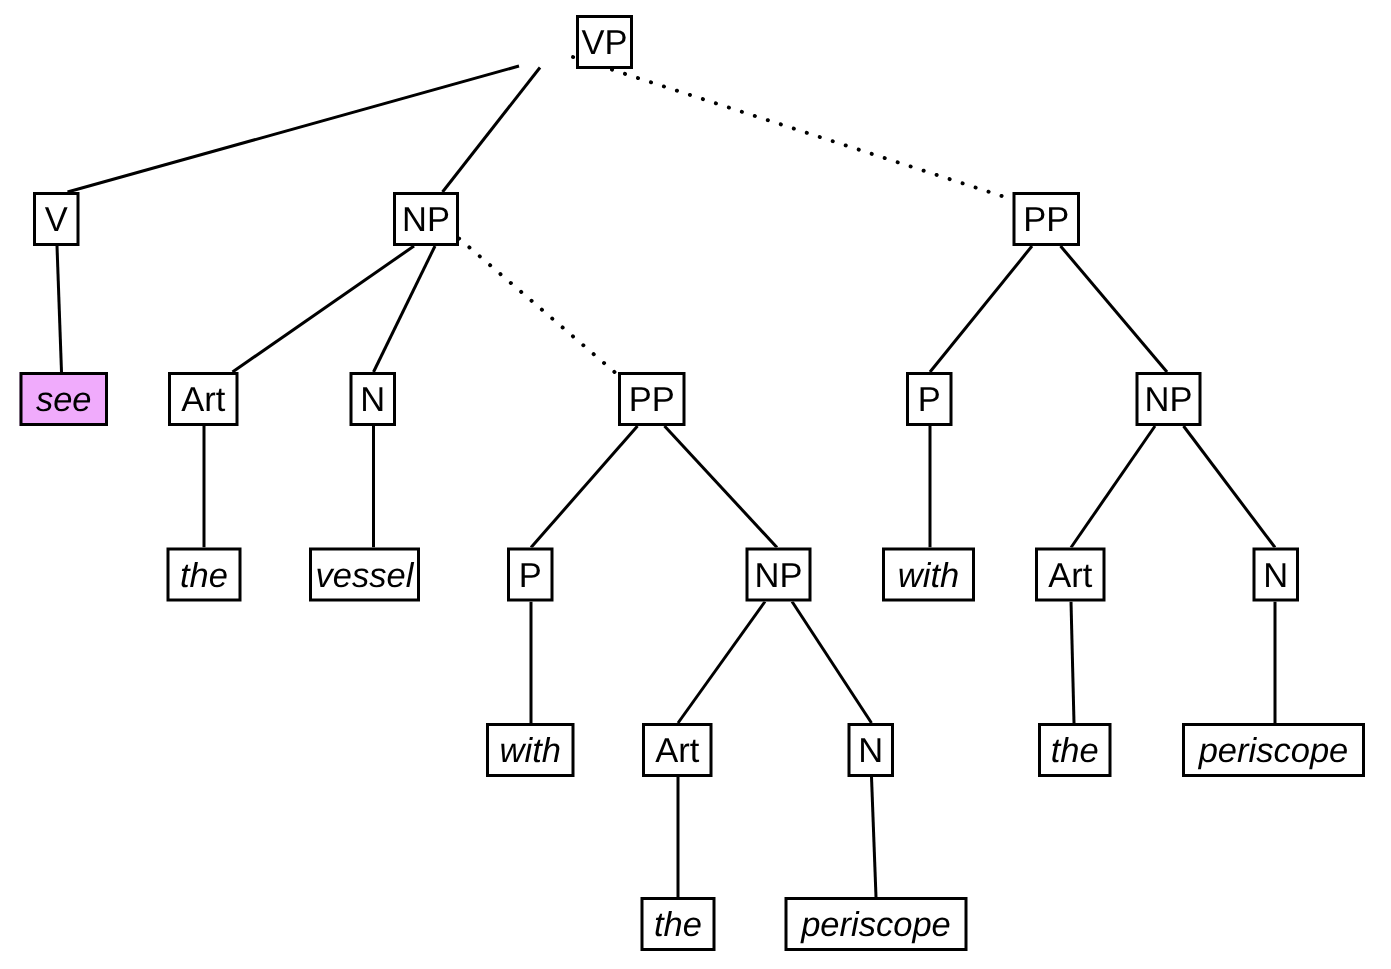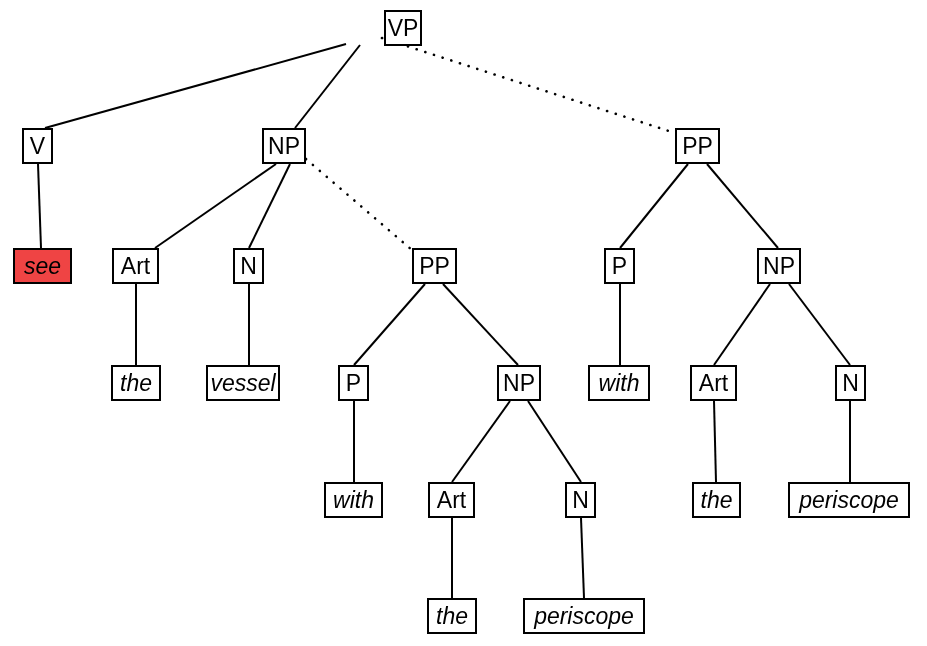--- a/index.html
+++ b/index.html
@@ -73,21 +73,21 @@
       <line x1="770" y1="284" x2="714" y2="365" stroke="#000000" stroke-width="2"></line>
       <line x1="789" y1="284" x2="850" y2="365" stroke="#000000" stroke-width="2"></line>
       <line x1="714" y1="401" x2="716" y2="482" stroke="#000000" stroke-width="2"></line>
       <line x1="850" y1="401" x2="850" y2="482" stroke="#000000" stroke-width="2"></line>
     </svg>
   <div id="nodes-layer">
       <div class="node cat" style="left: 344px; top: 10px; width: 38px; height: 36px; border-color: rgb(0, 0, 0); background: rgb(255, 255, 255); margin-left: 40px;">VP</div>
       <div class="node cat" style="left: 22px; top: 128px; width: 31px; height: 36px; border-color: rgb(0, 0, 0); background: rgb(255, 255, 255);">V</div>
       <div class="node cat" style="left: 262px; top: 128px; width: 44px; height: 36px; border-color: rgb(0, 0, 0); background: rgb(255, 255, 255);">NP</div>
       <div class="node cat" style="left: 675px; top: 128px; width: 45px; height: 36px; border-color: rgb(0, 0, 0); background: rgb(255, 255, 255);">PP</div>
-      <div class="node word" style="left: 13px; top: 248px; width: 59px; height: 36px; border-color: rgb(0, 0, 0); background: #ef4444;">see</div>
+      <div class="node word" style="left: 13px; top: 248px; width: 59px; height: 36px; border-color: rgb(0, 0, 0); background: #f0abfc;">see</div>
       <div class="node cat" style="left: 112px; top: 248px; width: 47px; height: 36px; border-color: rgb(0, 0, 0); background: rgb(255, 255, 255);">Art</div>
       <div class="node cat" style="left: 233px; top: 248px; width: 31px; height: 36px; border-color: rgb(0, 0, 0); background: rgb(255, 255, 255);">N</div>
       <div class="node cat" style="left: 412px; top: 248px; width: 45px; height: 36px; border-color: rgb(0, 0, 0); background: rgb(255, 255, 255);">PP</div>
       <div class="node cat" style="left: 604px; top: 248px; width: 31px; height: 36px; border-color: rgb(0, 0, 0); background: rgb(255, 255, 255);">P</div>
       <div class="node cat" style="left: 757px; top: 248px; width: 44px; height: 36px; border-color: rgb(0, 0, 0); background: rgb(255, 255, 255);">NP</div>
       <div class="node word" style="left: 111px; top: 365px; width: 50px; height: 36px; border-color: rgb(0, 0, 0); background: rgb(255, 255, 255);">the</div>
       <div class="node word" style="left: 206px; top: 365px; width: 74px; height: 36px; border-color: rgb(0, 0, 0); background: rgb(255, 255, 255);">vessel</div>
       <div class="node cat" style="left: 338px; top: 365px; width: 31px; height: 36px; border-color: rgb(0, 0, 0); background: rgb(255, 255, 255);">P</div>
       <div class="node cat" style="left: 497px; top: 365px; width: 44px; height: 36px; border-color: rgb(0, 0, 0); background: rgb(255, 255, 255);">NP</div>
       <div class="node word" style="left: 588px; top: 365px; width: 62px; height: 36px; border-color: rgb(0, 0, 0); background: rgb(255, 255, 255);">with</div>

